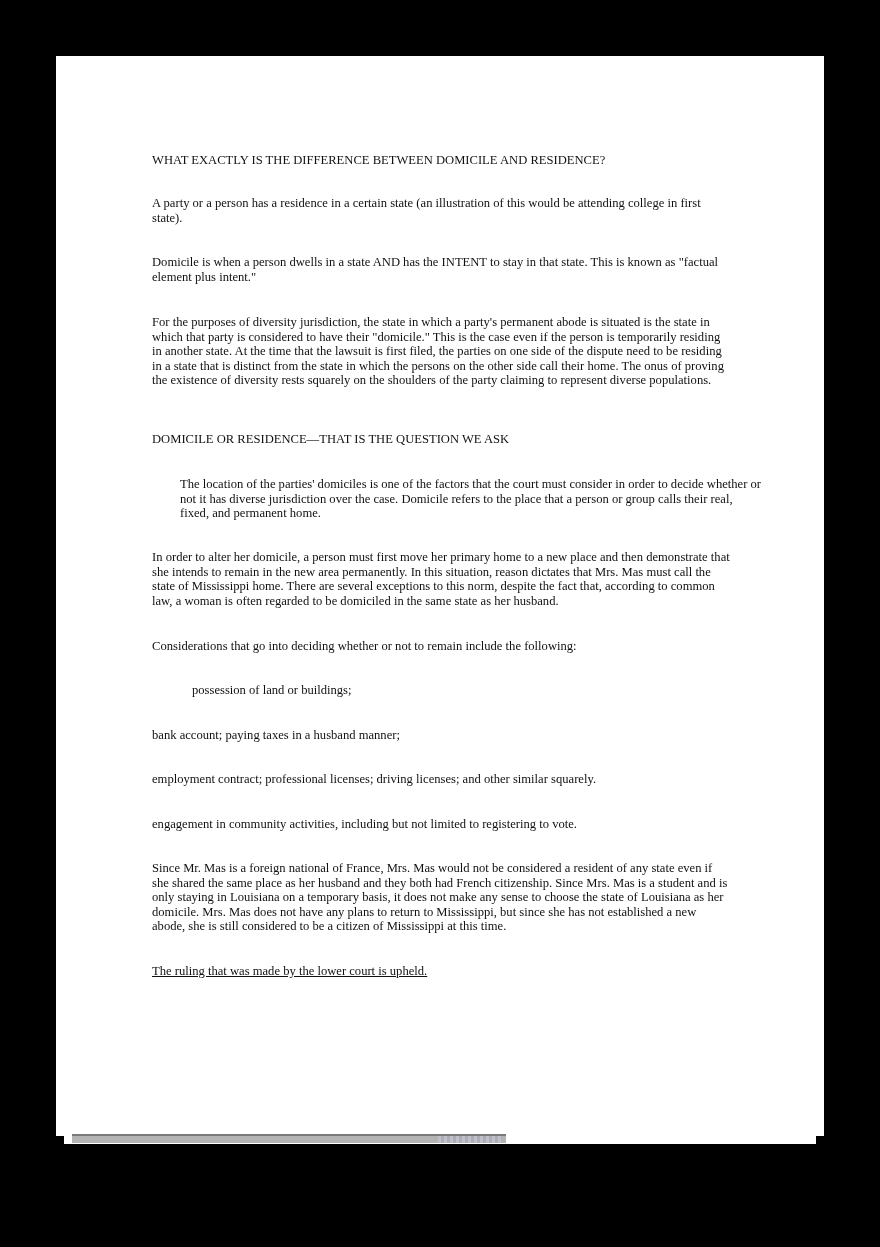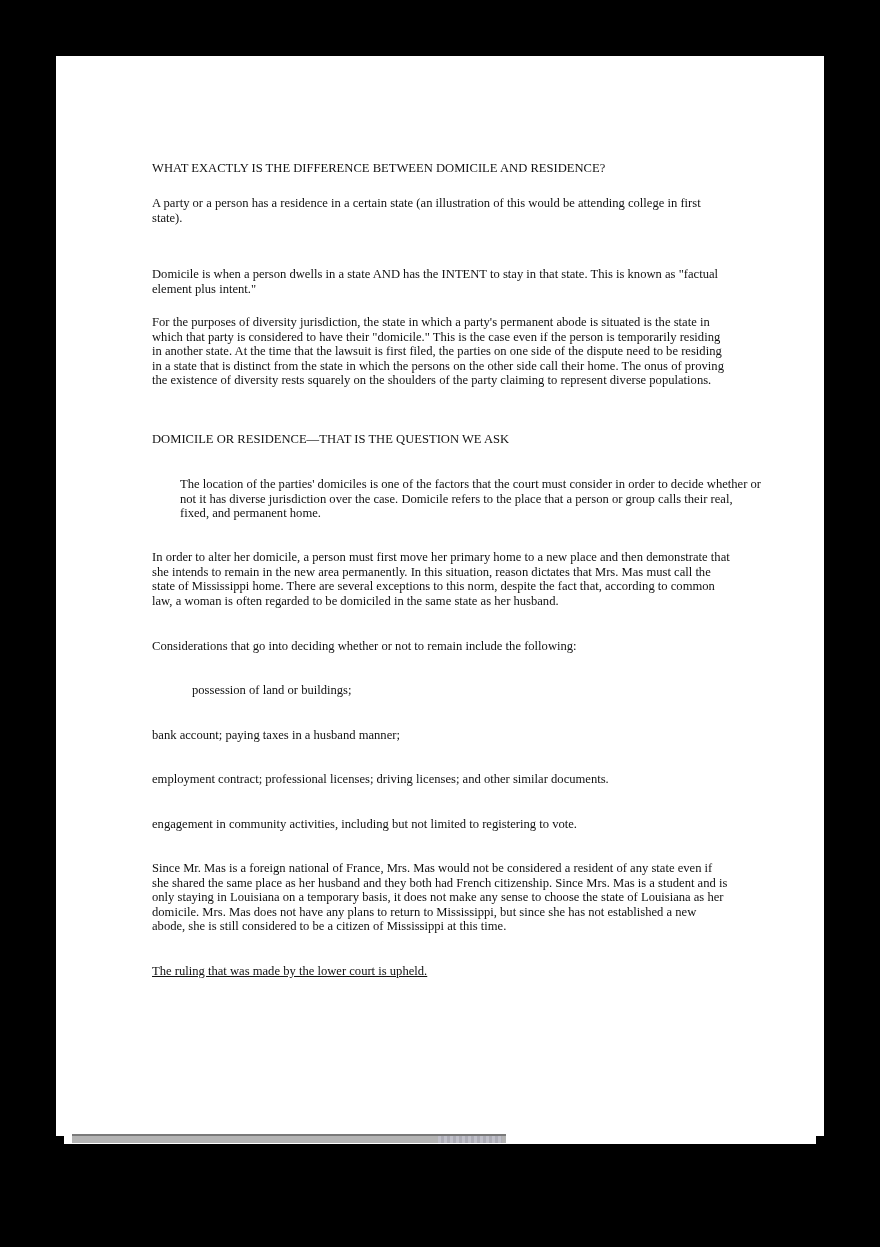--- a/index.html
+++ b/index.html
@@ -62,39 +62,39 @@
   </style>
 </head>
 <body>
 
 <div class="page"></div>
 <div class="page-notch"></div>
 <div class="hscroll">
   <div class="hscroll-thumb-marks"></div>
 </div>
 
-<p class="block" style="top:153px;margin-top:8px;">WHAT EXACTLY IS THE DIFFERENCE BETWEEN DOMICILE AND RESIDENCE?</p>
+<p class="block" style="top:153px;">WHAT EXACTLY IS THE DIFFERENCE BETWEEN DOMICILE AND RESIDENCE?</p>
 
 <p class="block" style="top:196px; width:580px;">A party or a person has a residence in a certain state (an illustration of this would be attending college in first state).</p>
 
-<p class="block" style="top:267px; width:582px;">Domicile is when a person dwells in a state AND has the INTENT to stay in that state. This is known as "factual element plus intent."</p>
+<p class="block" style="top:255px; width:582px;">Domicile is when a person dwells in a state AND has the INTENT to stay in that state. This is known as "factual element plus intent."</p>
 
 <p class="block" style="top:315px; width:576px;">For the purposes of diversity jurisdiction, the state in which a party's permanent abode is situated is the state in which that party is considered to have their "domicile." This is the case even if the person is temporarily residing in another state. At the time that the lawsuit is first filed, the parties on one side of the dispute need to be residing in a state that is distinct from the state in which the persons on the other side call their home. The onus of proving the existence of diversity rests squarely on the shoulders of the party claiming to represent diverse populations.</p>
 
 <p class="block" style="top:432px;">DOMICILE OR RESIDENCE—THAT IS THE QUESTION WE ASK</p>
 
 <p class="block" style="top:477px; width:582px;margin-left:28px;">The location of the parties' domiciles is one of the factors that the court must consider in order to decide whether or not it has diverse jurisdiction over the case. Domicile refers to the place that a person or group calls their real, fixed, and permanent home.</p>
 
 <p class="block" style="top:550px; width:578px;">In order to alter her domicile, a person must first move her primary home to a new place and then demonstrate that she intends to remain in the new area permanently. In this situation, reason dictates that Mrs. Mas must call the state of Mississippi home. There are several exceptions to this norm, despite the fact that, according to common law, a woman is often regarded to be domiciled in the same state as her husband.</p>
 
 <p class="block" style="top:639px;">Considerations that go into deciding whether or not to remain include the following:</p>
 
 <p class="block" style="top:683px;margin-left:40px;">possession of land or buildings;</p>
 
 <p class="block" style="top:728px;">bank account; paying taxes in a husband manner;</p>
 
-<p class="block" style="top:772px;">employment contract; professional licenses; driving licenses; and other similar documents.</p>
+<p class="block" style="top:772px;">employment contract; professional licenses; driving licenses; and other similar squarely.</p>
 
 <p class="block" style="top:817px;">engagement in community activities, including but not limited to registering to vote.</p>
 
 <p class="block" style="top:861px; width:580px;">Since Mr. Mas is a foreign national of France, Mrs. Mas would not be considered a resident of any state even if she shared the same place as her husband and they both had French citizenship. Since Mrs. Mas is a student and is only staying in Louisiana on a temporary basis, it does not make any sense to choose the state of Louisiana as her domicile. Mrs. Mas does not have any plans to return to Mississippi, but since she has not established a new abode, she is still considered to be a citizen of Mississippi at this time.</p>
 
 <p class="block" style="top:964px;text-decoration:underline;">The ruling that was made by the lower court is upheld.</p>
 
 </body></html>

